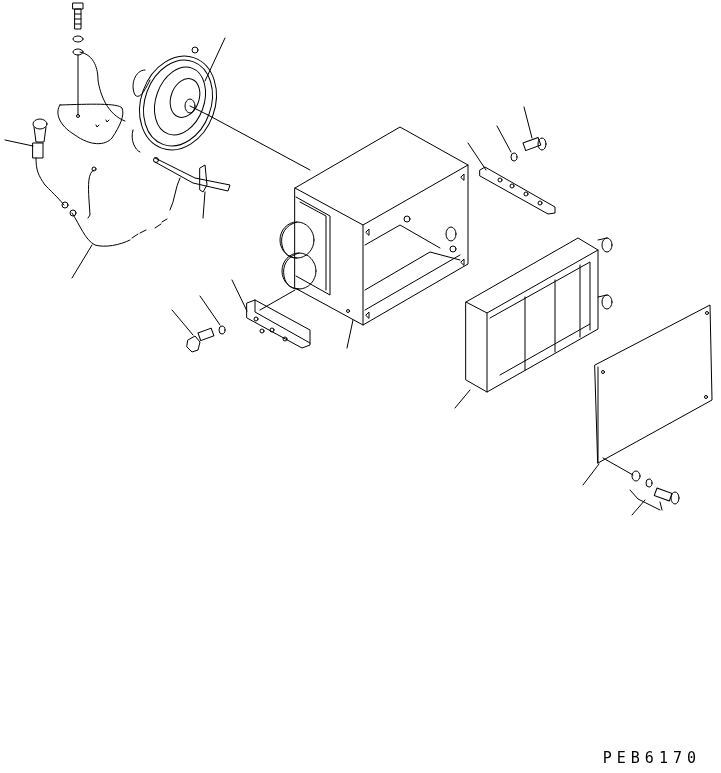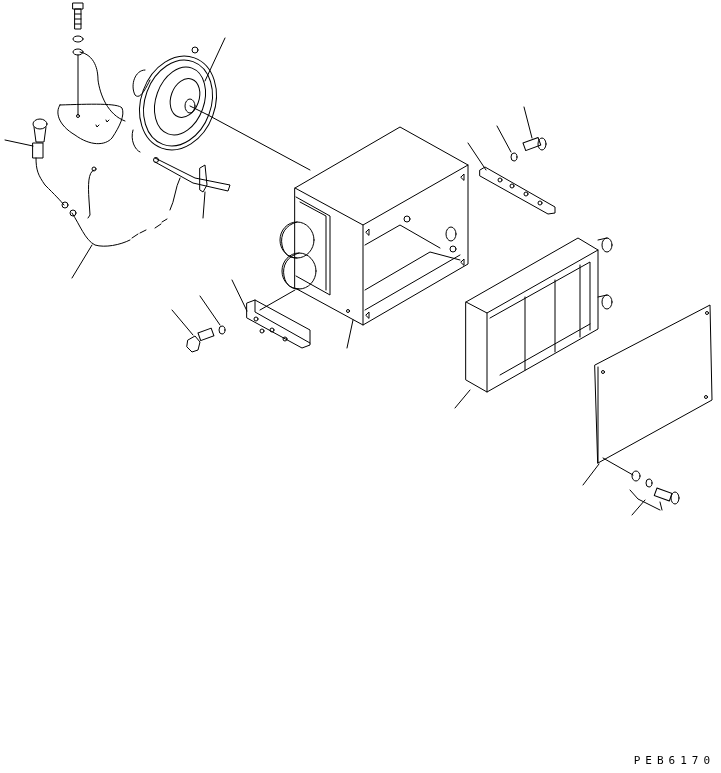--- a/index.html
+++ b/index.html
@@ -1,20 +1,20 @@
 <!DOCTYPE html>
 <html><head>
 <meta charset="utf-8">
 <style>
   html, body { margin: 0; padding: 0; background: #ffffff; }
   body { width: 721px; height: 773px; position: relative; overflow: hidden; font-family: "DejaVu Sans Mono", monospace; }
   svg.diagram { position: absolute; left: 0; top: 0; }
   svg.diagram * { fill: none; stroke: #000; stroke-width: 1; stroke-linejoin: round; stroke-linecap: round; }
   svg.diagram .fill-white { fill: #fff; }
-  .code { position: absolute; right: 6px; bottom: 6px; font-size: 11px; letter-spacing: 5px; color: #000; font-family: "DejaVu Sans Mono", monospace; }
+  .code { position: absolute; right: 20px; bottom: 6px; font-size: 15px; letter-spacing: 5px; color: #000; font-family: "DejaVu Sans Mono", monospace; }
 </style>
 </head>
 <body>
 
 <svg class="diagram" width="721" height="773" viewBox="0 0 721 773">
 
   <g>
     <rect x="73" y="3" width="10" height="6"></rect>
     <rect x="75" y="9" width="6" height="20"></rect>
     <line x1="75" y1="14" x2="81" y2="14"></line>

